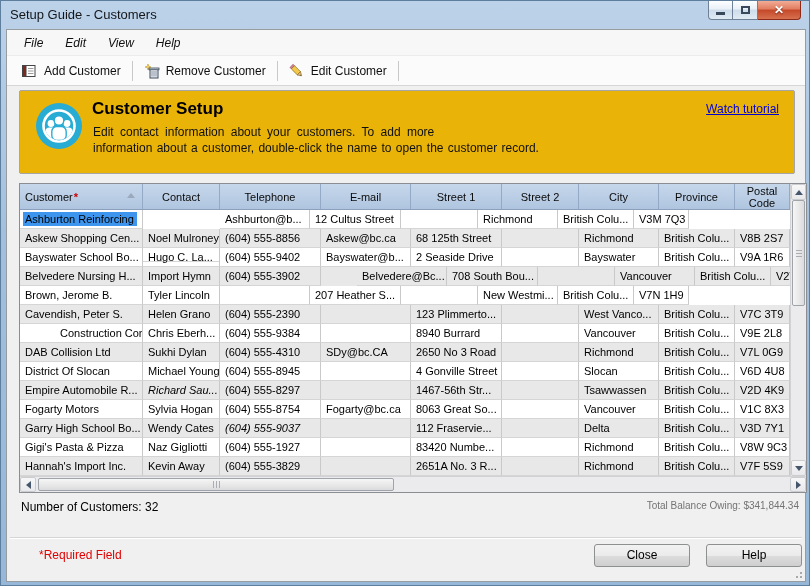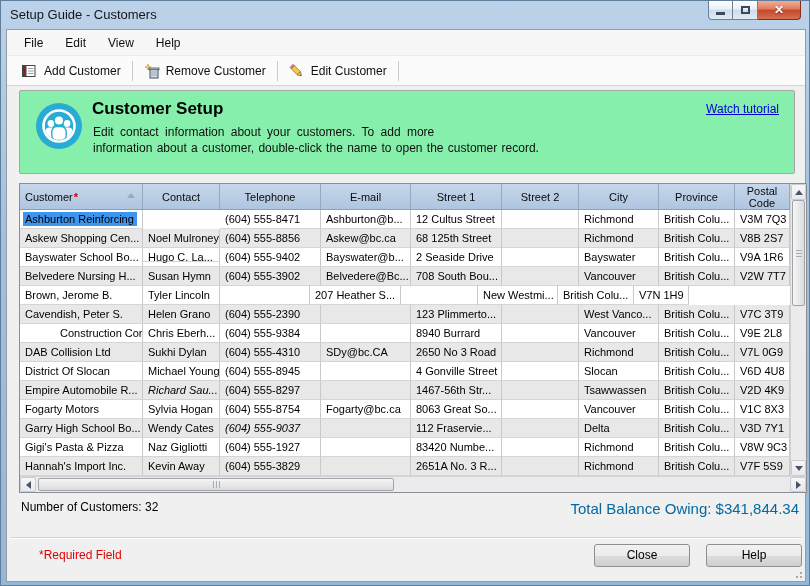--- a/index.html
+++ b/index.html
@@ -16,29 +16,29 @@
   .wbtn.mid{border-left:none;}
   .wbtn.close{width:43px;border-left:none;border-radius:0 0 4px 0;border-color:#8E2B18;
     background:linear-gradient(#F2AC97,#E07C5F 45%,#C44829 50%,#D6714F);}
   .glyph-min{width:9px;height:3px;background:#39485A;margin-top:7px;}
   .glyph-max{width:9px;height:8px;box-sizing:border-box;border:2px solid #39485A;background:transparent;}
   .glyph-close{color:#fff;font-size:12px;font-weight:bold;line-height:17px;text-shadow:0 1px 1px rgba(110,25,10,.9);}
   .client{position:absolute;left:5px;top:28px;width:800px;height:553px;box-sizing:border-box;
     background:#F0F0F0;border:1px solid #979CA1;}
   
   .menubar{position:absolute;left:0;top:0;width:100%;height:26px;box-sizing:border-box;background:#F7F7F7;
-    border-bottom:1px solid #ECECEC;display:flex;align-items:center;padding-left:6px;}
+    border-bottom:1px solid #ECECEC;display:flex;align-items:center;padding-left:6px;font-style:italic;}
   .menu-item{padding:5px 11px;font-size:12px;color:#101010;}
   .toolbar{position:absolute;left:0;top:26px;width:100%;height:30px;box-sizing:border-box;background:#FBFBFB;
     border-bottom:1px solid #D6D6D6;display:flex;align-items:center;padding-left:7px;}
   .tbtn{display:flex;align-items:center;gap:6px;padding:3px 7px;font-size:12px;color:#101010;}
   .tsep{width:1px;height:20px;background:#C9C9C9;margin:0 4px;}
   
   .headerbox{position:absolute;left:12px;top:60px;width:776px;height:84px;box-sizing:border-box;
-    background:#86efac;border:1px solid #A6A6A6;border-radius:2px;}
+    background:#eab308;border:1px solid #A6A6A6;border-radius:2px;}
   .people{position:absolute;left:16px;top:12px;}
   .h-title{position:absolute;left:72px;top:8px;font-size:17px;font-weight:bold;color:#000;}
   .h-desc1{position:absolute;left:73px;top:34px;font-size:12px;color:#101010;word-spacing:3px;}
   .h-desc2{position:absolute;left:73px;top:50px;font-size:12px;color:#101010;word-spacing:1px;}
   .tutorial{position:absolute;right:15px;top:11px;font-size:12px;color:#0000D4;text-decoration:underline;cursor:pointer;}
   
   .tablebox{position:absolute;left:12px;top:153px;width:788px;height:310px;box-sizing:border-box;
     background:#fff;border:1px solid #8A8D91;}
   .gridwrap{position:absolute;left:0;top:0;width:770px;height:292px;overflow:hidden;}
   .thead{display:flex;height:26px;background:linear-gradient(#C6D7EB,#AFC5DF);border-bottom:1px solid #8CA0BC;box-sizing:border-box;}
@@ -72,21 +72,21 @@
   .hthumb{position:absolute;left:18px;top:1px;width:356px;height:13px;box-sizing:border-box;
     background:linear-gradient(#F6F6F6,#DCDCDE);border:1px solid #9FA4AA;border-radius:2px;}
   .hthumb::after{content:"";position:absolute;top:2px;left:50%;width:1px;height:7px;background:#A9AEB4;
     box-shadow:-3px 0 0 #A9AEB4,3px 0 0 #A9AEB4;}
   .tri-up{width:0;height:0;border-left:4px solid transparent;border-right:4px solid transparent;border-bottom:5px solid #45566C;}
   .tri-down{width:0;height:0;border-left:4px solid transparent;border-right:4px solid transparent;border-top:5px solid #45566C;}
   .tri-left{width:0;height:0;border-top:4px solid transparent;border-bottom:4px solid transparent;border-right:5px solid #45566C;}
   .tri-right{width:0;height:0;border-top:4px solid transparent;border-bottom:4px solid transparent;border-left:5px solid #45566C;}
   
   .status-left{position:absolute;left:14px;top:470px;font-size:12px;color:#000;}
-  .status-right{position:absolute;right:6px;top:470px;font-size:15px;color:#0369a1;}
+  .status-right{position:absolute;right:6px;top:470px;font-size:10px;color:#737373;}
   .divider{position:absolute;left:3px;top:507px;width:792px;height:0;border-top:1px solid #D5D5D5;border-bottom:1px solid #FFFFFF;}
   .pbtn{position:absolute;top:514px;width:96px;height:23px;box-sizing:border-box;font-size:12px;color:#000;
     background:linear-gradient(#F2F2F2,#EBEBEB 50%,#DDDDDD 50%,#CFCFCF);border:1px solid #8E8F8F;border-radius:3px;
     text-align:center;line-height:20px;}
   .close-btn{left:587px;}
   .help-btn{left:699px;}
   .required{position:absolute;left:32px;top:518px;font-size:12px;color:#E00000;}
   .grip{position:absolute;right:3px;bottom:3px;width:9px;height:9px;}
   .grip::after{content:"";position:absolute;right:0;bottom:0;width:2px;height:2px;background:#A8A8A8;
     box-shadow:-4px 0 0 #A8A8A8,0 -4px 0 #A8A8A8;}
@@ -211,21 +211,20 @@
               <span>Province</span>
             </div>
             <div class="th" style="width: 55px;">
               <span>Postal Code</span>
             </div>
           </div>
         <div id="tbody">
             <div class="tr odd">
               <div class="td" style="width: 123px;"><span class="selcell">Ashburton Reinforcing</span></div>
               <div class="td" style="width: 77px; margin-top: 48px;">Steve Ashb...</div>
-              <div class="td" style="width: 101px;">(604) 555-8471</div>
               <div class="td" style="width: 90px;">Ashburton@b...</div>
               <div class="td" style="width: 91px;">12 Cultus Street</div>
               <div class="td" style="width: 77px;"></div>
               <div class="td" style="width: 80px;">Richmond</div>
               <div class="td" style="width: 76px;">British Colu...</div>
               <div class="td" style="width: 55px;">V3M 7Q3</div>
             </div>
             <div class="tr even">
               <div class="td" style="width: 123px;">Askew Shopping Cen...</div>
               <div class="td" style="width: 77px;">Noel Mulroney</div>
@@ -243,23 +242,23 @@
               <div class="td" style="width: 101px;">(604) 555-9402</div>
               <div class="td" style="width: 90px;">Bayswater@b...</div>
               <div class="td" style="width: 91px;">2 Seaside Drive</div>
               <div class="td" style="width: 77px;"></div>
               <div class="td" style="width: 80px;">Bayswater</div>
               <div class="td" style="width: 76px;">British Colu...</div>
               <div class="td" style="width: 55px;">V9A 1R6</div>
             </div>
             <div class="tr even">
               <div class="td" style="width: 123px;">Belvedere Nursing H...</div>
-              <div class="td" style="width: 77px;">Susan Hymn</div>
+              <div class="td" style="width: 77px;">Import Hymn</div>
               <div class="td" style="width: 101px;">(604) 555-3902</div>
-              <div class="td" style="width: 90px;">Belvedere@Bc...</div>
+              <div class="td" style="width: 90px; margin-left: 36px;">Belvedere@Bc...</div>
               <div class="td" style="width: 91px;">708 South Bou...</div>
               <div class="td" style="width: 77px;"></div>
               <div class="td" style="width: 80px;">Vancouver</div>
               <div class="td" style="width: 76px;">British Colu...</div>
               <div class="td" style="width: 55px;">V2W 7T7</div>
             </div>
             <div class="tr odd">
               <div class="td" style="width: 123px;">Brown, Jerome B.</div>
               <div class="td" style="width: 77px;">Tyler Lincoln</div>
               <div class="td" style="width: 90px;"></div>

